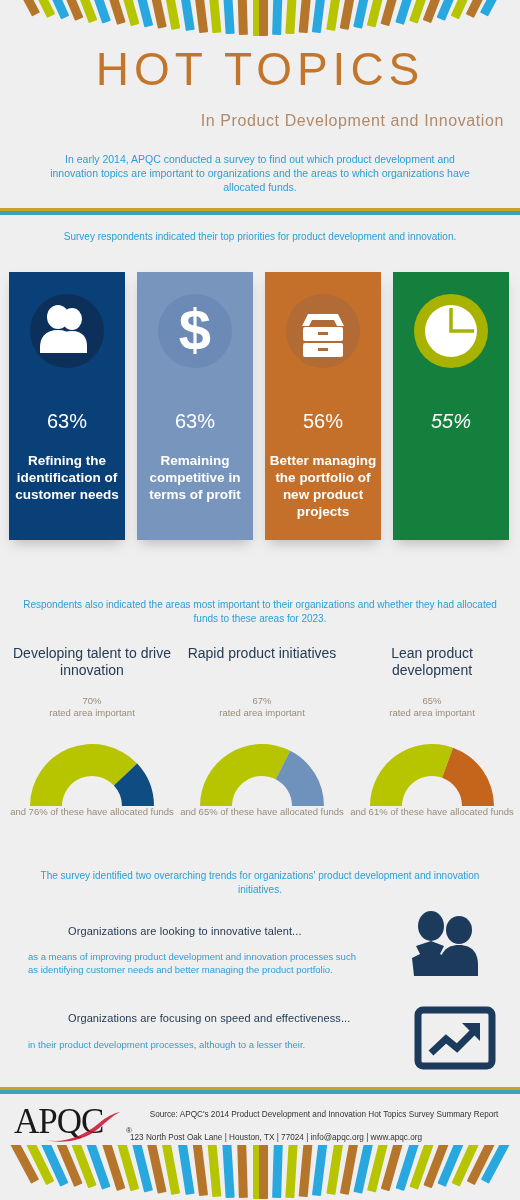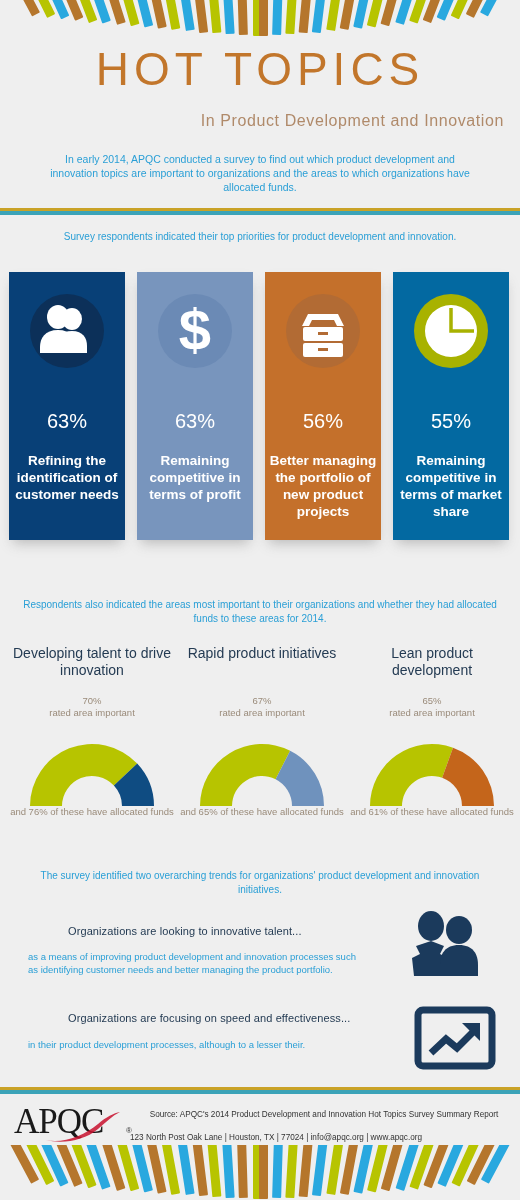--- a/index.html
+++ b/index.html
@@ -196,35 +196,34 @@
         <rect x="17" y="33" width="40" height="14" rx="2"></rect>
         <rect x="17" y="49" width="40" height="14" rx="2"></rect>
       </g>
       <rect x="32" y="38" width="10" height="3" fill="#b26b34"></rect>
       <rect x="32" y="54" width="10" height="3" fill="#b26b34"></rect>
       </svg></div>
         </div>
         <div class="pct">56%</div>
         <div class="lbl">Better managing the portfolio of new product projects</div>
       </div>
-      <div class="card" style="left: 384px; background: #0369a1;">
+      <div class="card" style="left: 384px; background: #15803d; font-style: italic;">
         <div class="circle" style="background: rgb(168, 178, 0);">
           <div class="icn"><svg viewBox="0 0 74 74" width="74" height="74">
       <path d="M37 37 L37 11 A26 26 0 0 1 63 37 Z" fill="#ffffff"></path>
       <path d="M37 37 L63 37 A26 26 0 1 1 37 11 Z" fill="#ffffff"></path>
       <path d="M37 37 L37 13 L61 37 Z" fill="none"></path>
       <path d="M37 14 L37 37 L60 37" fill="none" stroke="#a8b200" stroke-width="3.5"></path>
       </svg></div>
         </div>
         <div class="pct">55%</div>
-        <div class="lbl">Remaining competitive in terms of market share</div>
       </div>
     </div>
 
-  <div class="caption" style="top:598px;">Respondents also indicated the areas most important to their organizations and whether they had allocated funds to these areas for 2014.</div>
+  <div class="caption" style="top:598px;">Respondents also indicated the areas most important to their organizations and whether they had allocated funds to these areas for 2023.</div>
 
   <div id="gauges">
       <div class="g-head" style="left: 12px; top: 645px;">Developing talent to drive innovation</div>
       <div class="g-top" style="left: 12px; top: 695px;">
         <div>70%</div>
         <div>rated area important</div>
       </div>
       <div class="gauge" style="left: 22px; top: 738px;"><svg viewBox="0 0 140 72" width="140" height="72">
       <path d="M 8 67.99999999999999 A 62 62 0 0 1 115.19605490012752 25.558079432421316
             L 91.86905882264236 47.46358682213935 A 30 30 0 0 0 40 68 Z" fill="#b7c400"></path>

